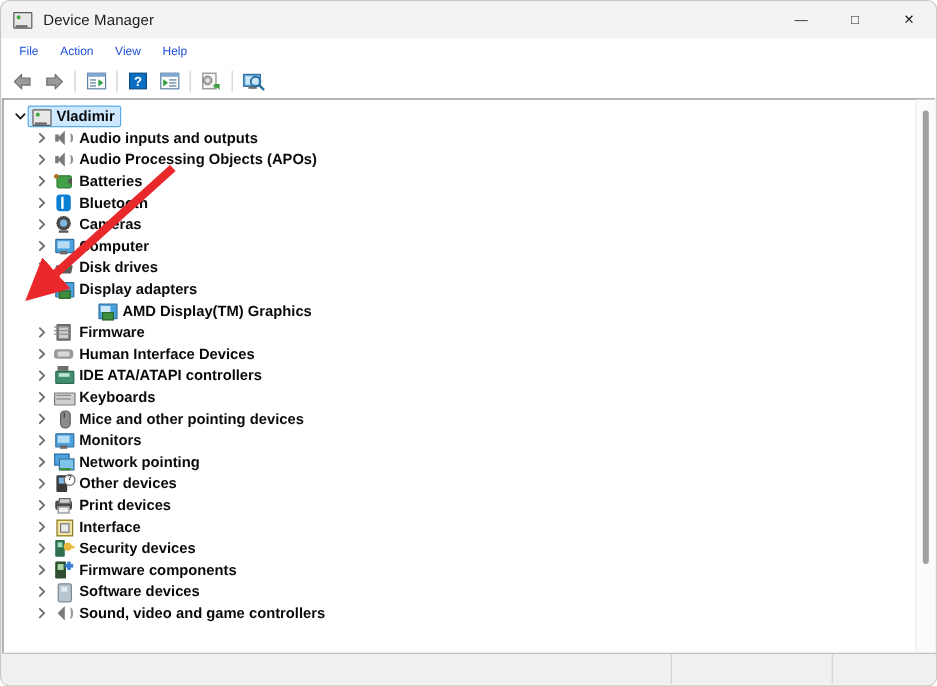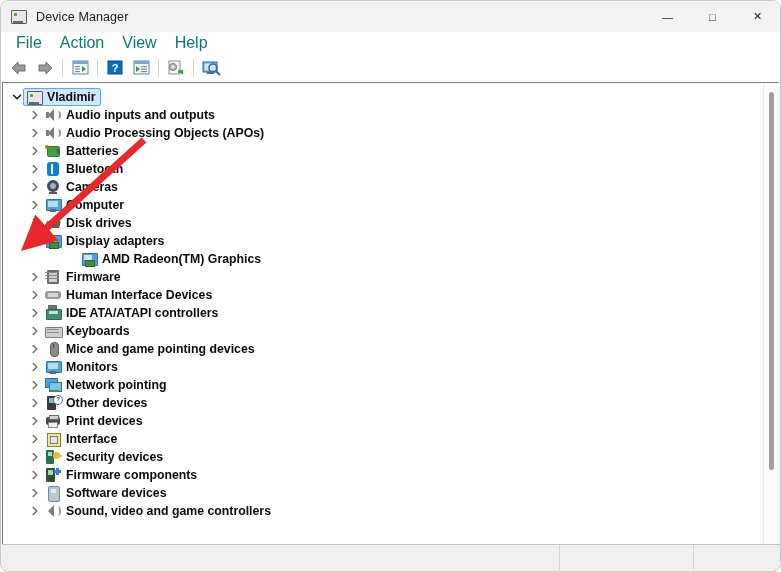--- a/index.html
+++ b/index.html
@@ -39,21 +39,21 @@
   }
 
   
   .menubar{
     position:absolute;left:0;top:31px;width:779px;height:22px;
     background:#ffffff;
     display:flex;align-items:center;
     padding-left:6px;box-sizing:border-box;
   }
   .menu-item{
-    font-size:16px;color:#0f766e;padding:2px 9px;
+    font-size:10px;color:#1d4ed8;padding:2px 9px;
   }
 
   
   .toolbar{
     position:absolute;left:0;top:53px;width:779px;height:28px;
     background:#ffffff;
     display:flex;align-items:center;
     padding-left:5px;box-sizing:border-box;
     border-bottom:1px solid #ffffff;
   }
@@ -429,21 +429,21 @@
             <span class="label">Display adapters</span>
           </span>
         </div>
         <div class="row lvl2">
           <span class="chev"></span>
           <span class="label-wrap">
             <span class="ico">
               <span class="i-gpu"></span>
               <span class="i-gpu-c"></span>
             </span>
-            <span class="label">AMD Radeon(TM) Graphics</span>
+            <span class="label">AMD Display(TM) Graphics</span>
           </span>
         </div>
         <div class="row lvl1">
           <span class="chev">
             <svg width="10" height="10" viewBox="0 0 10 10">
               <path d="M3.2 1.5 L6.8 5 L3.2 8.5" fill="none" stroke="currentColor" stroke-width="1.5" stroke-linecap="round" stroke-linejoin="round"></path>
             </svg>
           </span>
           <span class="label-wrap">
             <span class="ico">
@@ -496,21 +496,21 @@
         <div class="row lvl1">
           <span class="chev">
             <svg width="10" height="10" viewBox="0 0 10 10">
               <path d="M3.2 1.5 L6.8 5 L3.2 8.5" fill="none" stroke="currentColor" stroke-width="1.5" stroke-linecap="round" stroke-linejoin="round"></path>
             </svg>
           </span>
           <span class="label-wrap">
             <span class="ico">
               <span class="i-mouse"></span>
             </span>
-            <span class="label">Mice and game pointing devices</span>
+            <span class="label">Mice and other pointing devices</span>
           </span>
         </div>
         <div class="row lvl1">
           <span class="chev">
             <svg width="10" height="10" viewBox="0 0 10 10">
               <path d="M3.2 1.5 L6.8 5 L3.2 8.5" fill="none" stroke="currentColor" stroke-width="1.5" stroke-linecap="round" stroke-linejoin="round"></path>
             </svg>
           </span>
           <span class="label-wrap">
             <span class="ico">

